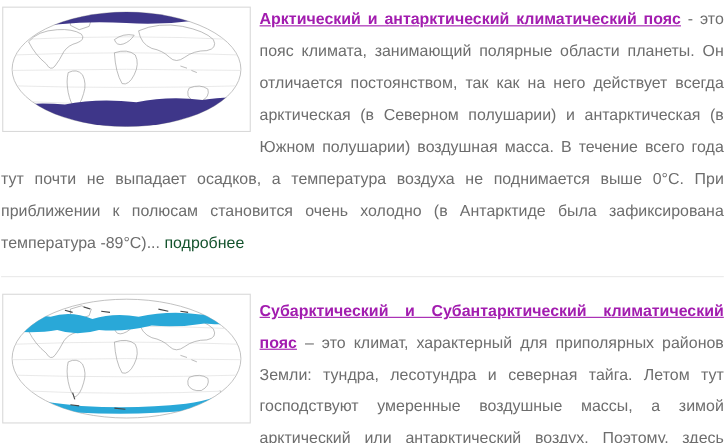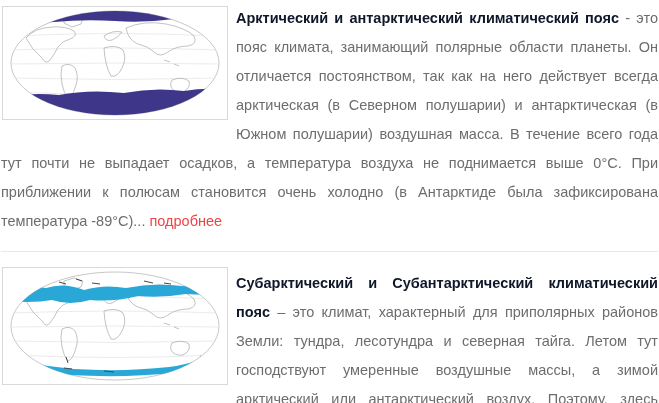--- a/index.html
+++ b/index.html
@@ -28,25 +28,26 @@
 
   .body-text {
     margin: 0;
     padding-top: 4px;
     font-size: 14.5px;
     line-height: 29px;
     color: #6d6d6d;
     text-align: justify;
   }
   .section-heading {
-    color: #0f172a;
+    color: #a21caf;
     font-weight: bold;
+    text-decoration: underline;
   }
   .more-link {
-    color: #ef4444;
+    color: #14532d;
     text-decoration: none;
     cursor: pointer;
   }
 
   .divider {
     border: none;
     border-top: 1px solid #e9e9e9;
     margin: 15px 0 13px 0;
   }
 </style>

